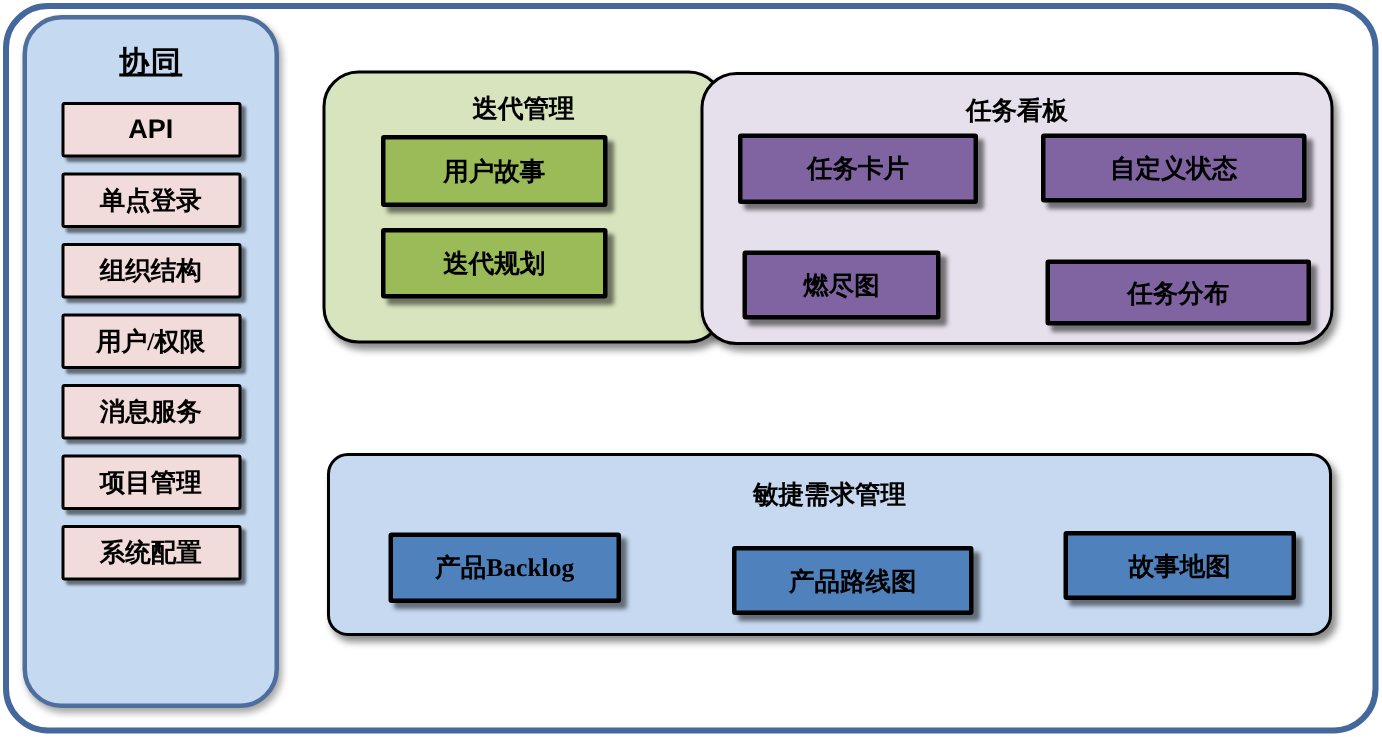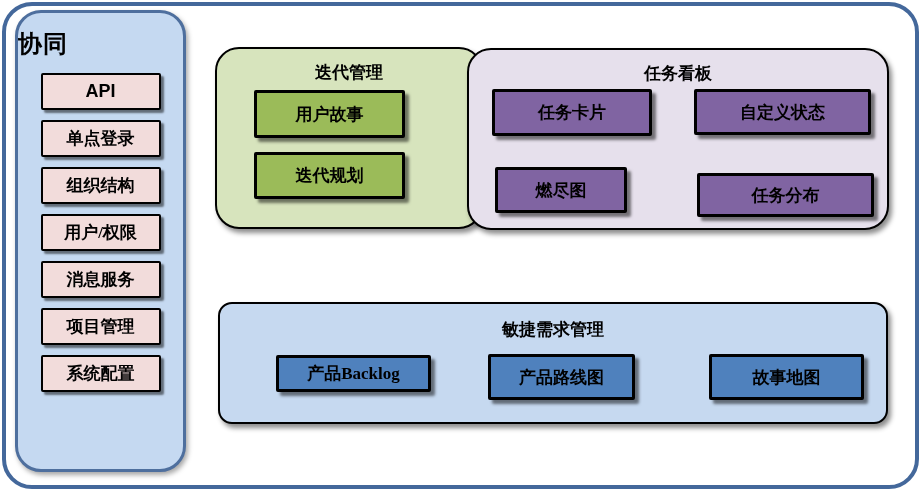--- a/index.html
+++ b/index.html
@@ -14,22 +14,22 @@
     border:4px solid var(--outer-border,#44689B); border-radius:30px;
   }
   
   .sidebar {
     position:absolute; left:15px; top:10px; width:171px; height:462px;
     box-sizing:border-box; background:var(--sidebar-bg,#C5D9F1);
     border:3px solid var(--sidebar-border,#4E6F9E); border-radius:26px;
     box-shadow:2px 3px 5px rgba(0,0,0,0.35);
   }
   .sidebar-title {
-    margin-top:15px; 
-    font-size:24px; font-weight:bold; letter-spacing:1px;
+    margin-top:15px; text-align:center;
+    font-size:20px; font-weight:bold; letter-spacing:1px;text-decoration:underline;
   }
   .sidebar-items {
     margin-top:13px; display:flex; flex-direction:column;
     align-items:center; gap:10px;
   }
   .pill {
     width:120px; height:37px; box-sizing:border-box;
     background:var(--sidebar-item-bg,#F2DCDB);
     border:2px solid var(--box-border,#000); border-radius:2px;
     box-shadow:3px 3px 2px rgba(0,0,0,0.5);
@@ -63,22 +63,22 @@
   }
   .box-green  { background:var(--iteration-item-bg,#9BBB59); }
   .box-purple { background:var(--kanban-item-bg,#8064A2); }
   .box-blue   { background:var(--requirements-item-bg,#4F81BD); }
   .pos-it0 { left:37px;  top:41px;  width:151px; height:48px; }
   .pos-it1 { left:37px;  top:103px; width:151px; height:47px; }
   .pos-kb0 { left:23px;  top:39px;  width:160px; height:47px; }
   .pos-kb1 { left:225px; top:39px;  width:177px; height:46px; }
   .pos-kb2 { left:26px;  top:117px; width:132px; height:46px; }
   .pos-kb3 { left:228px; top:123px; width:177px; height:44px; }
-  .pos-rq0 { left:56px;  top:51px;  width:155px; height:37px; }
-  .pos-rq1 { left:268px; top:50px;  width:147px; height:46px; }
+  .pos-rq0 { left:39px;  top:51px;  width:155px; height:47px; }
+  .pos-rq1 { left:268px; top:60px;  width:161px; height:46px; }
   .pos-rq2 { left:489px; top:50px;  width:155px; height:46px; }
 </style>
 </head>
 <body>
 
 <div class="canvas">
   <div class="outer-frame"></div>
 
   <aside class="sidebar">
     <div class="sidebar-title">协同</div>

